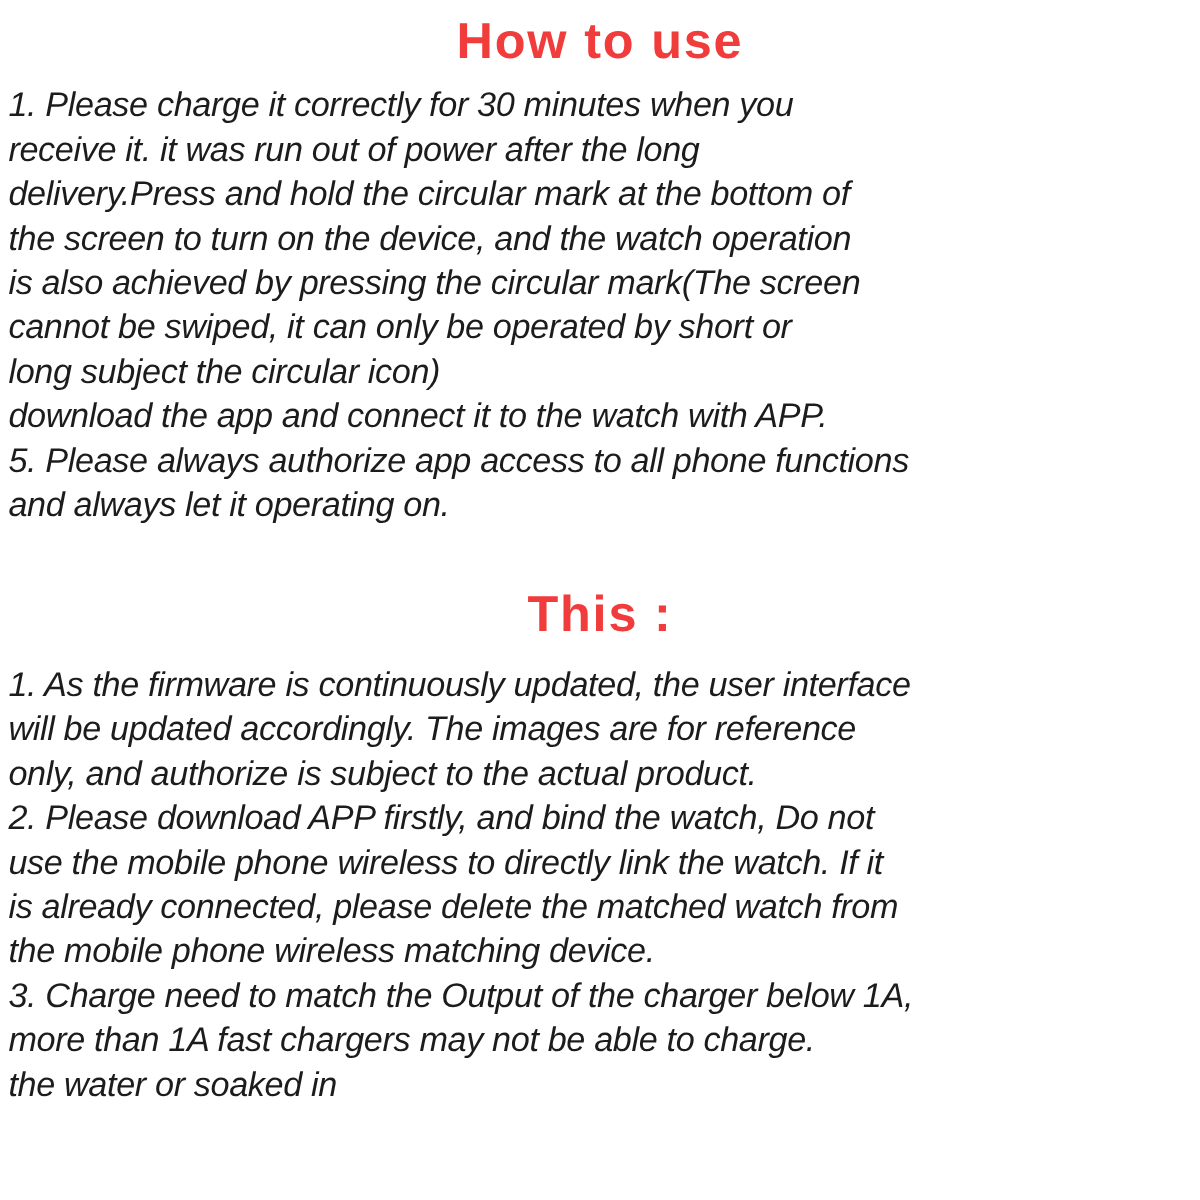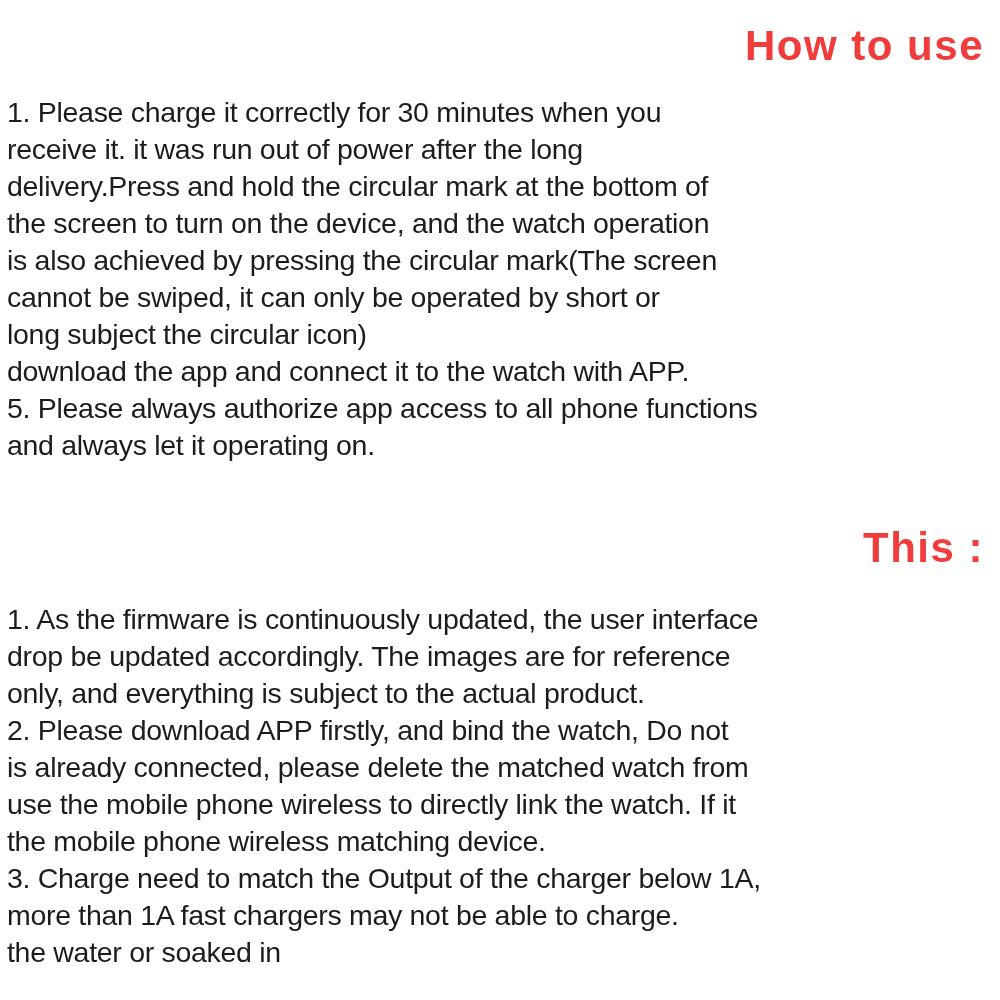--- a/index.html
+++ b/index.html
@@ -9,39 +9,40 @@
   }
   .page {
     position: relative;
     width: 1000px;
     height: 1000px;
     background: #ffffff;
     overflow: hidden;
     font-family: "Liberation Sans", sans-serif;
   }
   .section-heading {
-    margin: 16px;
-    text-align: right;
+    margin: 4px;
+    text-align: center;
     color: #f13c3c;
     font-size: 42px;
     font-weight: 600;
     letter-spacing: 1.5px;
     line-height: 1.15;
     font-family: "Liberation Sans", sans-serif;
   }
   .heading-howto {
     padding-top: 6px;
   }
   .heading-note {
     padding-top: 44px;
     padding-bottom: 4px;
   }
   .body-block {
     padding: 8px 4px 0 7px;
     color: #1c1c1c;
+    font-style: italic;
   }
   .body-line {
     font-size: 28.5px;
     line-height: 37px;
     letter-spacing: -0.3px;
     white-space: nowrap;
     font-weight: 400;
   }
 </style>
 </head>
@@ -62,25 +63,25 @@
       <div class="body-line">download the app and connect it to the watch with APP.</div>
       <div class="body-line">5. Please always authorize app access to all phone functions</div>
       <div class="body-line">and always let it operating on.</div>
     </div>
   </section>
 
   <section>
     <h1 class="section-heading heading-note">This :</h1>
     <div class="body-block">
       <div class="body-line">1. As the firmware is continuously updated, the user interface</div>
-      <div class="body-line">drop be updated accordingly. The images are for reference</div>
-      <div class="body-line">only, and everything is subject to the actual product.</div>
+      <div class="body-line">will be updated accordingly. The images are for reference</div>
+      <div class="body-line">only, and authorize is subject to the actual product.</div>
       <div class="body-line">2. Please download APP firstly, and bind the watch, Do not</div>
+      <div class="body-line">use the mobile phone wireless to directly link the watch. If it</div>
       <div class="body-line">is already connected, please delete the matched watch from</div>
-      <div class="body-line">use the mobile phone wireless to directly link the watch. If it</div>
       <div class="body-line">the mobile phone wireless matching device.</div>
       <div class="body-line">3. Charge need to match the Output of the charger below 1A,</div>
       <div class="body-line">more than 1A fast chargers may not be able to charge.</div>
       <div class="body-line">the water or soaked in</div>
     </div>
   </section>
 
 </div>
 
 </body></html>

